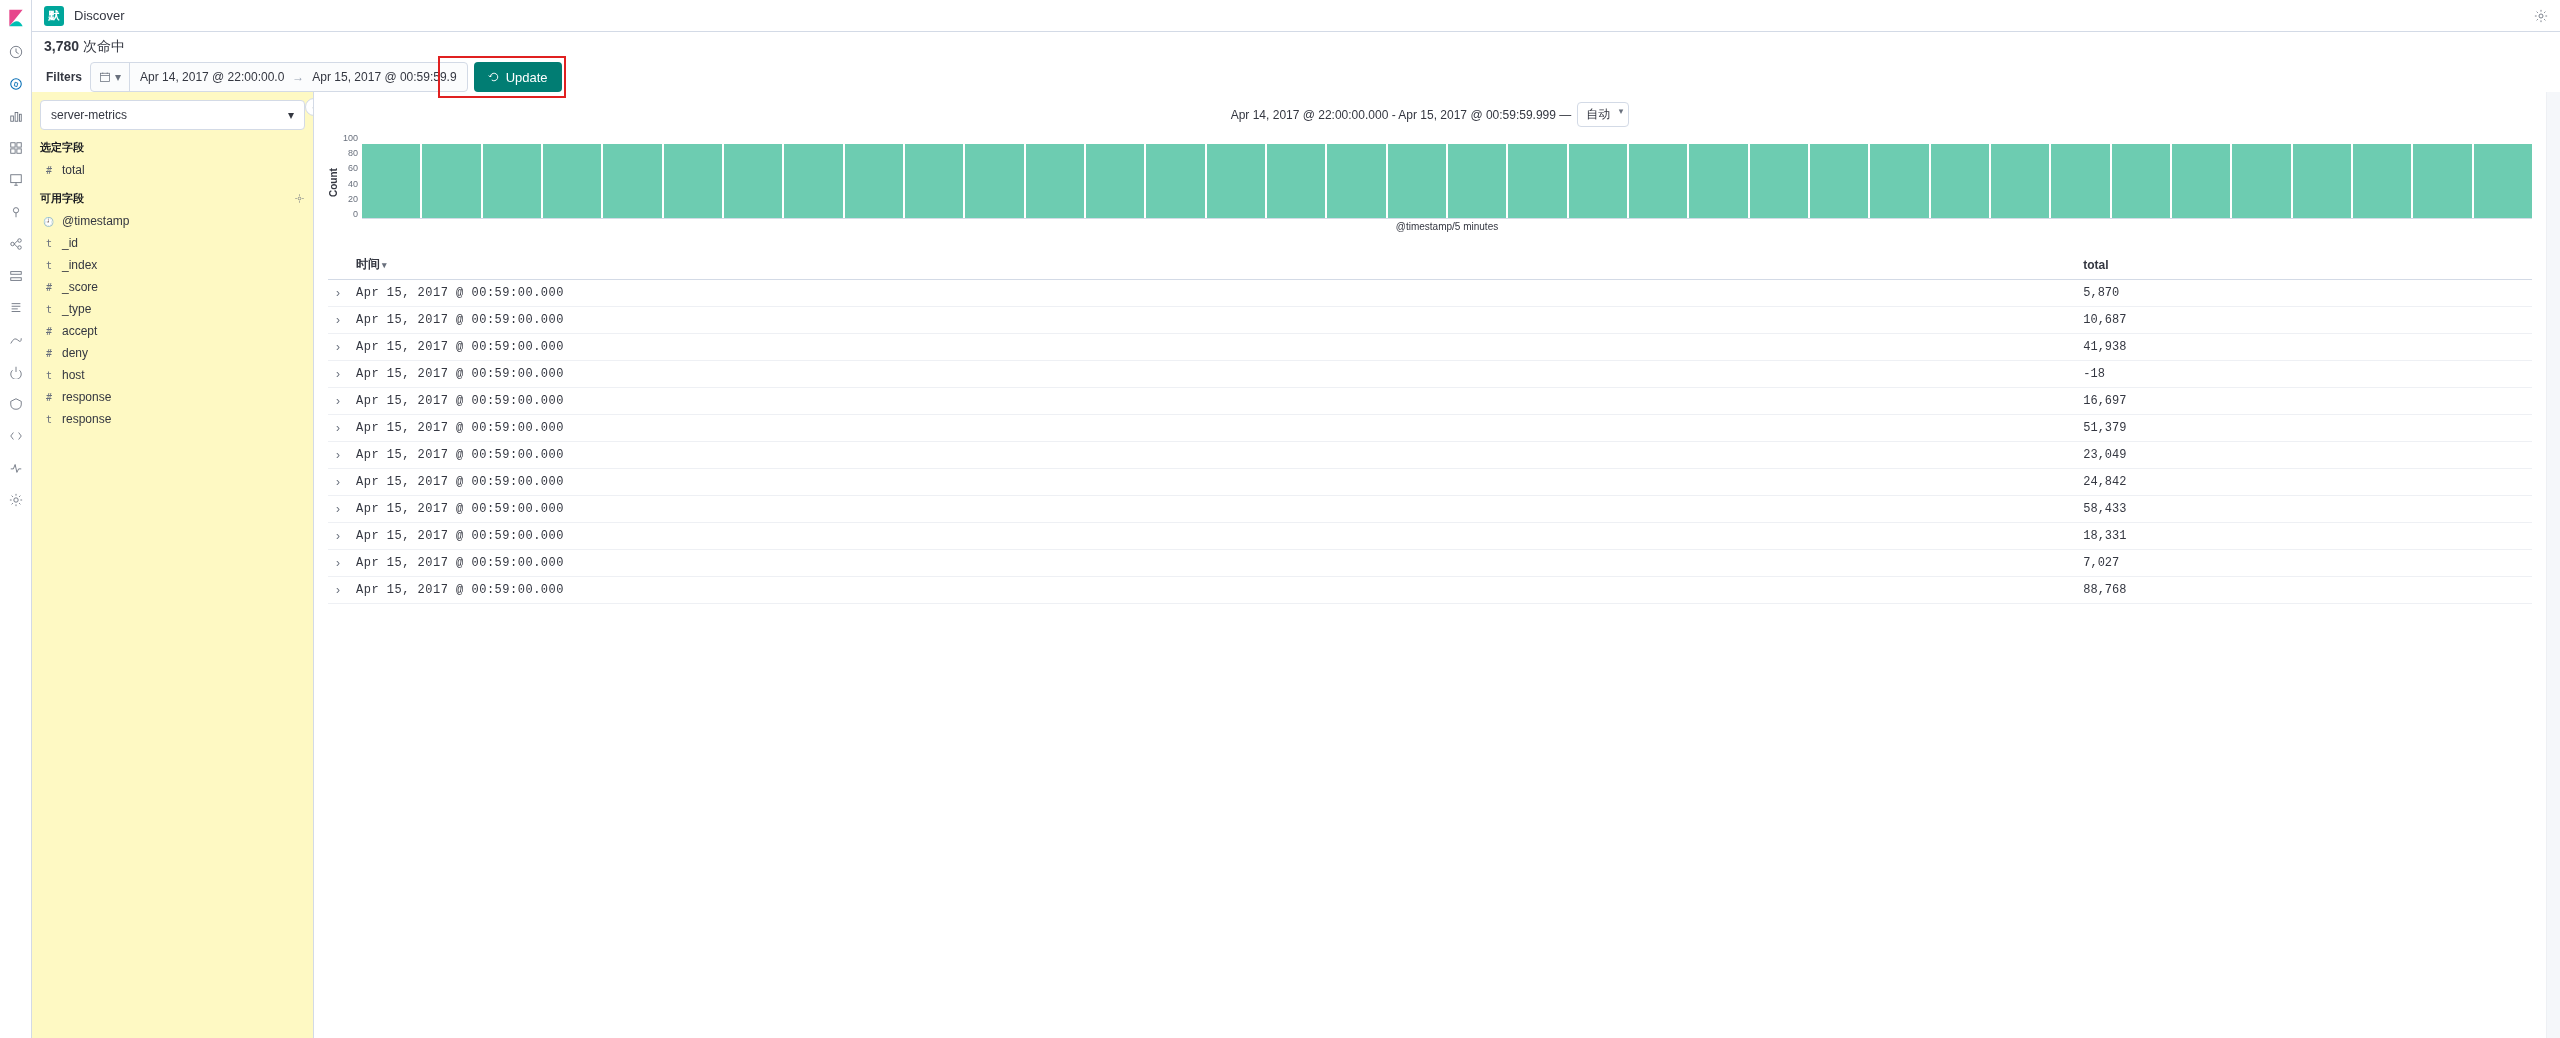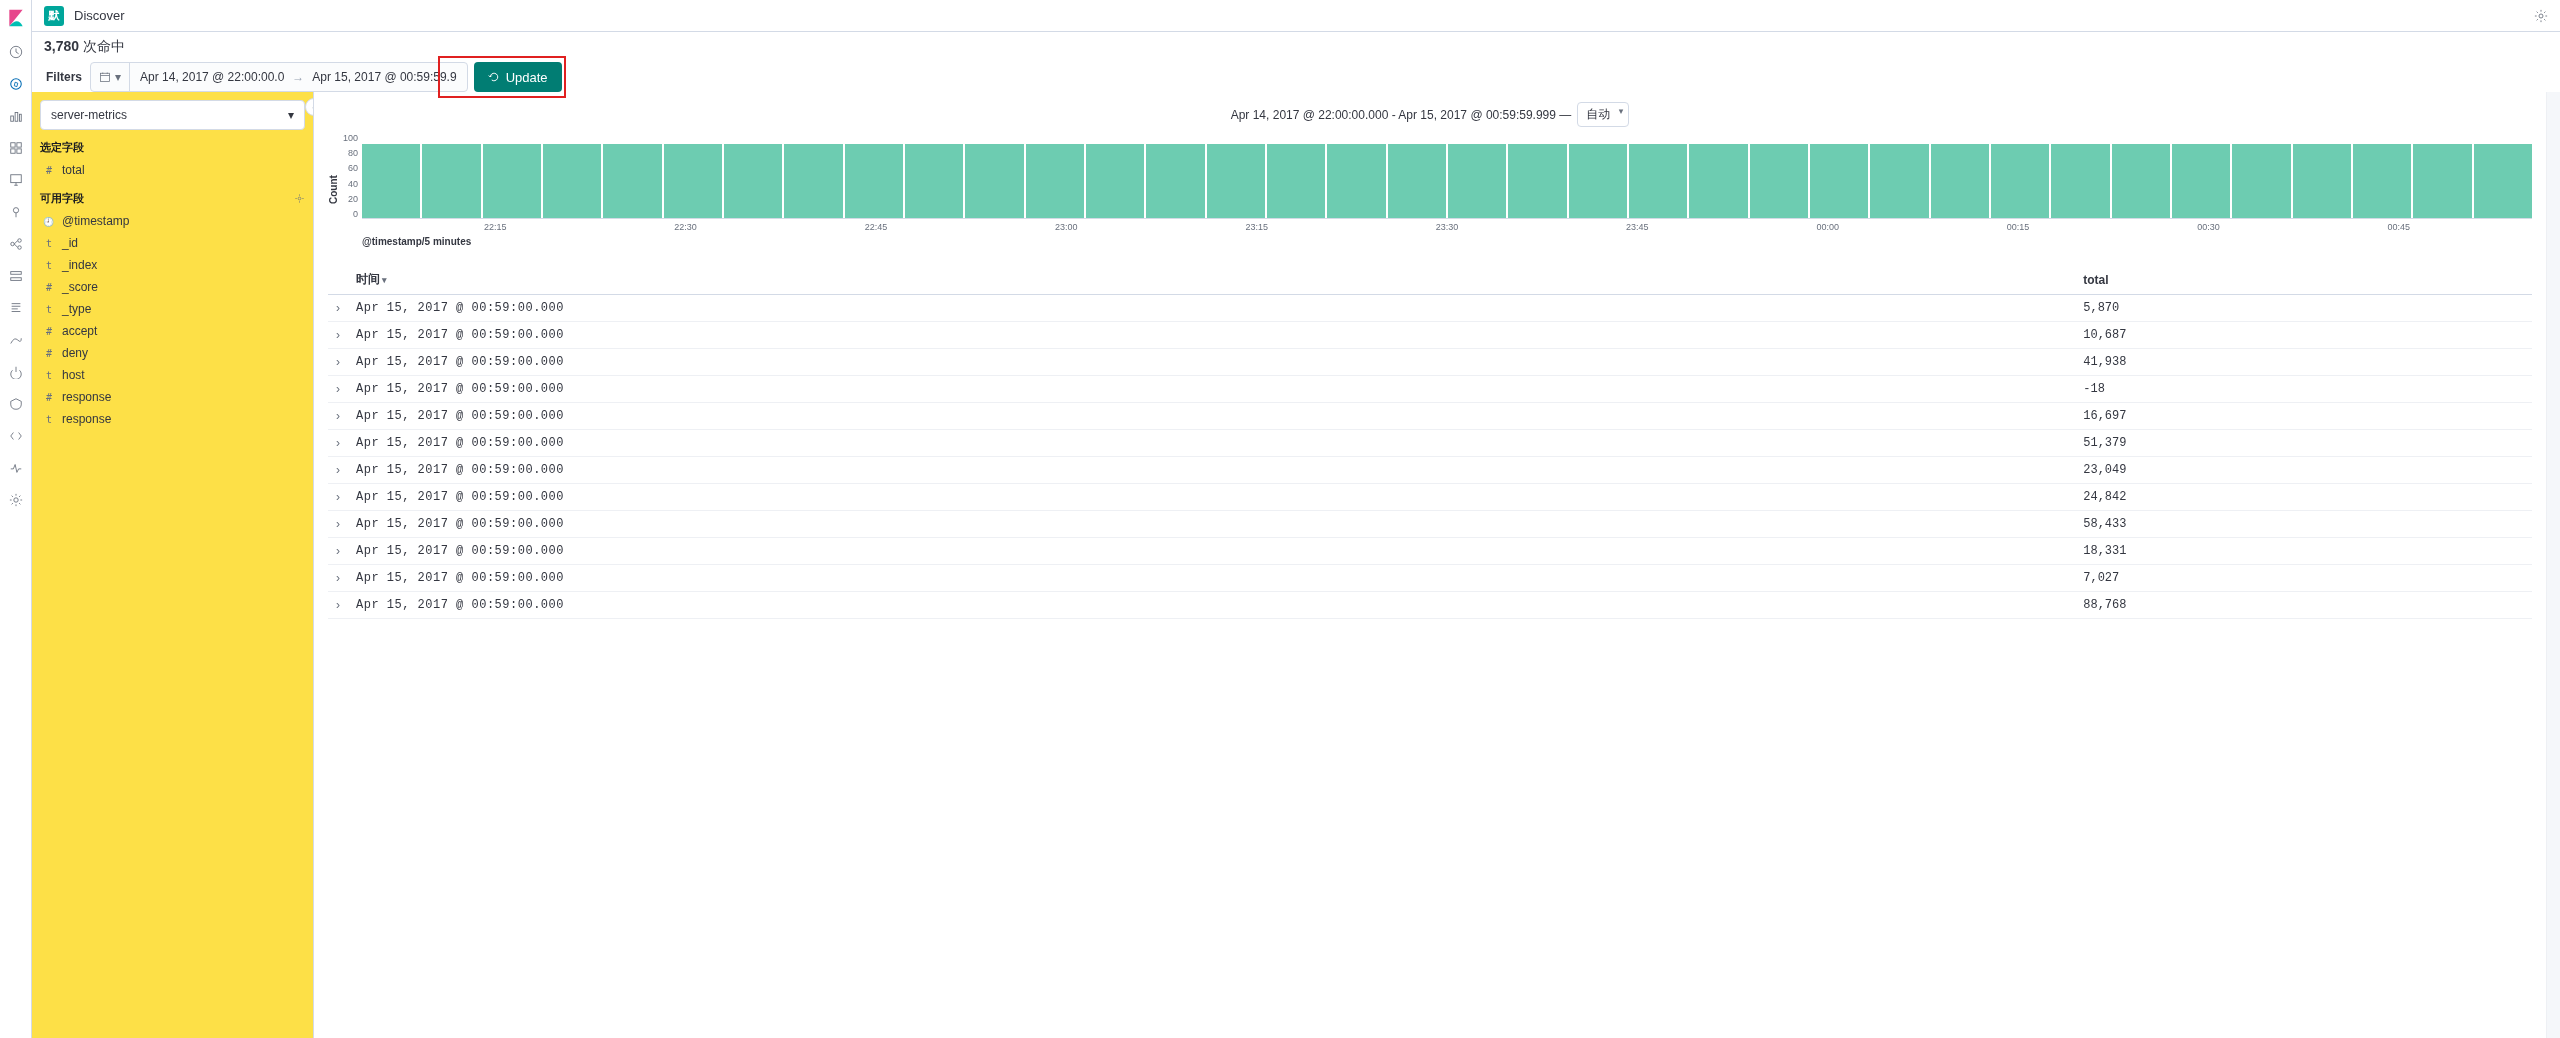--- a/index.html
+++ b/index.html
@@ -46,21 +46,21 @@
 
 
 .addfilter-row { display: flex; align-items: center; padding: 6px 12px; gap: 8px; border-bottom: 1px solid #d3dae6; }
 .addfilter-gear { color: #69707d; cursor: pointer; }
 .addfilter-link { color: #006bb4; font-size: 12px; cursor: pointer; }
 
 
 .body { flex: 1; display: flex; min-height: 0; }
 
 
-.sidebar { width: 282px; padding: 8px; background: #fde047; border-right: 1px solid #d3dae6; overflow-y: auto; position: relative; }
+.sidebar { width: 282px; padding: 8px; background: #fef9c3; border-right: 1px solid #d3dae6; overflow-y: auto; position: relative; }
 .collapse-btn { position: absolute; right: -10px; top: 6px; width: 18px; height: 18px; border-radius: 50%; background: #fff; border: 1px solid #d3dae6; color: #69707d; font-size: 10px; display: flex; align-items: center; justify-content: center; cursor: pointer; }
 .index-select { width: 100%; height: 30px; border: 1px solid #d3dae6; border-radius: 4px; background: #fff; padding: 0 10px; display: flex; align-items: center; justify-content: space-between; cursor: pointer; font-size: 12px; }
 .section-label { font-size: 11px; font-weight: 700; color: #1a1c21; margin: 10px 0 4px; display:flex; justify-content:space-between; align-items:center; }
 .field-item { display: flex; align-items: center; gap: 6px; padding: 4px 2px; font-size: 12px; color: #343741; cursor: pointer; }
 .field-type { width: 14px; text-align: center; font-size: 10px; color: #69707d; font-family: monospace; }
 .field-type.num { color: #69707d; }
 .field-type.clock::before { content: "🕘"; font-size: 9px; }
 .sidebar-gear { color: #69707d; cursor:pointer; }
 
 
@@ -70,21 +70,21 @@
 .interval-select::after { content: "▾"; position: absolute; right: 5px; top: 3px; color: #69707d; font-size: 9px; }
 
 .chart-wrap { display: flex; margin: 6px 0 18px; }
 .y-axis-label { writing-mode: vertical-rl; transform: rotate(180deg); font-size: 10px; font-weight: 600; color: #343741; text-align: center; }
 .y-ticks { display: flex; flex-direction: column; justify-content: space-between; align-items: flex-end; font-size: 9px; color: #69707d; padding: 0 4px; height: 86px; }
 .bars-area { flex: 1; }
 .bars { display: flex; align-items: flex-end; height: 86px; gap: 2px; border-bottom: 1px solid #d3dae6; }
 .bar { flex: 1; background: #6dccb1; min-width: 2px; }
 .x-ticks { display: flex; font-size: 9px; color: #69707d; margin-top: 3px; position: relative; height: 12px; }
 .x-tick { position: absolute; transform: translateX(-50%); }
-.x-axis-label { font-size: 10px; font-weight: 700; margin-top: 2px; }
+.x-axis-label { text-align: center; font-size: 10px; font-weight: 400; margin-top: 2px; }
 
 
 .docs-table { width: 100%; border-collapse: collapse; margin-top: 12px; }
 .docs-table th { text-align: left; font-size: 12px; font-weight: 700; padding: 6px 8px; border-bottom: 1px solid #d3dae6; }
 .docs-table th .sort { color: #69707d; font-size: 9px; margin-left: 2px; }
 .docs-table td { padding: 6px 8px; border-bottom: 1px solid #eef0f4; font-size: 12px; vertical-align: top; }
 .docs-table td.time { font-family: "Courier New", monospace; letter-spacing: 0.5px; white-space: nowrap; }
 .docs-table td.total { font-family: "Courier New", monospace; }
 .expand-cell { width: 20px; color: #69707d; cursor: pointer; text-align: center; }
 
@@ -361,33 +361,20 @@
                 <div class="bar" style="height: 87.5%;"></div>
                 <div class="bar" style="height: 87.5%;"></div>
                 <div class="bar" style="height: 87.5%;"></div>
                 <div class="bar" style="height: 87.5%;"></div>
                 <div class="bar" style="height: 87.5%;"></div>
                 <div class="bar" style="height: 87.5%;"></div>
                 <div class="bar" style="height: 87.5%;"></div>
                 <div class="bar" style="height: 87.5%;"></div>
                 <div class="bar" style="height: 87.5%;"></div>
               </div>
-            <div class="x-ticks" id="x-ticks">
-                <span class="x-tick" style="left: 6.14035%;">22:15</span>
-                <span class="x-tick" style="left: 14.9123%;">22:30</span>
-                <span class="x-tick" style="left: 23.6842%;">22:45</span>
-                <span class="x-tick" style="left: 32.4561%;">23:00</span>
-                <span class="x-tick" style="left: 41.2281%;">23:15</span>
-                <span class="x-tick" style="left: 50%;">23:30</span>
-                <span class="x-tick" style="left: 58.7719%;">23:45</span>
-                <span class="x-tick" style="left: 67.5439%;">00:00</span>
-                <span class="x-tick" style="left: 76.3158%;">00:15</span>
-                <span class="x-tick" style="left: 85.0877%;">00:30</span>
-                <span class="x-tick" style="left: 93.8596%;">00:45</span>
-              </div>
             <div class="x-axis-label">@timestamp/5 minutes</div>
           </div>
         </div>
 
         <table class="docs-table">
           <thead>
             <tr>
               <th class="expand-cell"></th>
               <th><span>时间</span><span class="sort">▾</span></th>
               <th>total</th>

